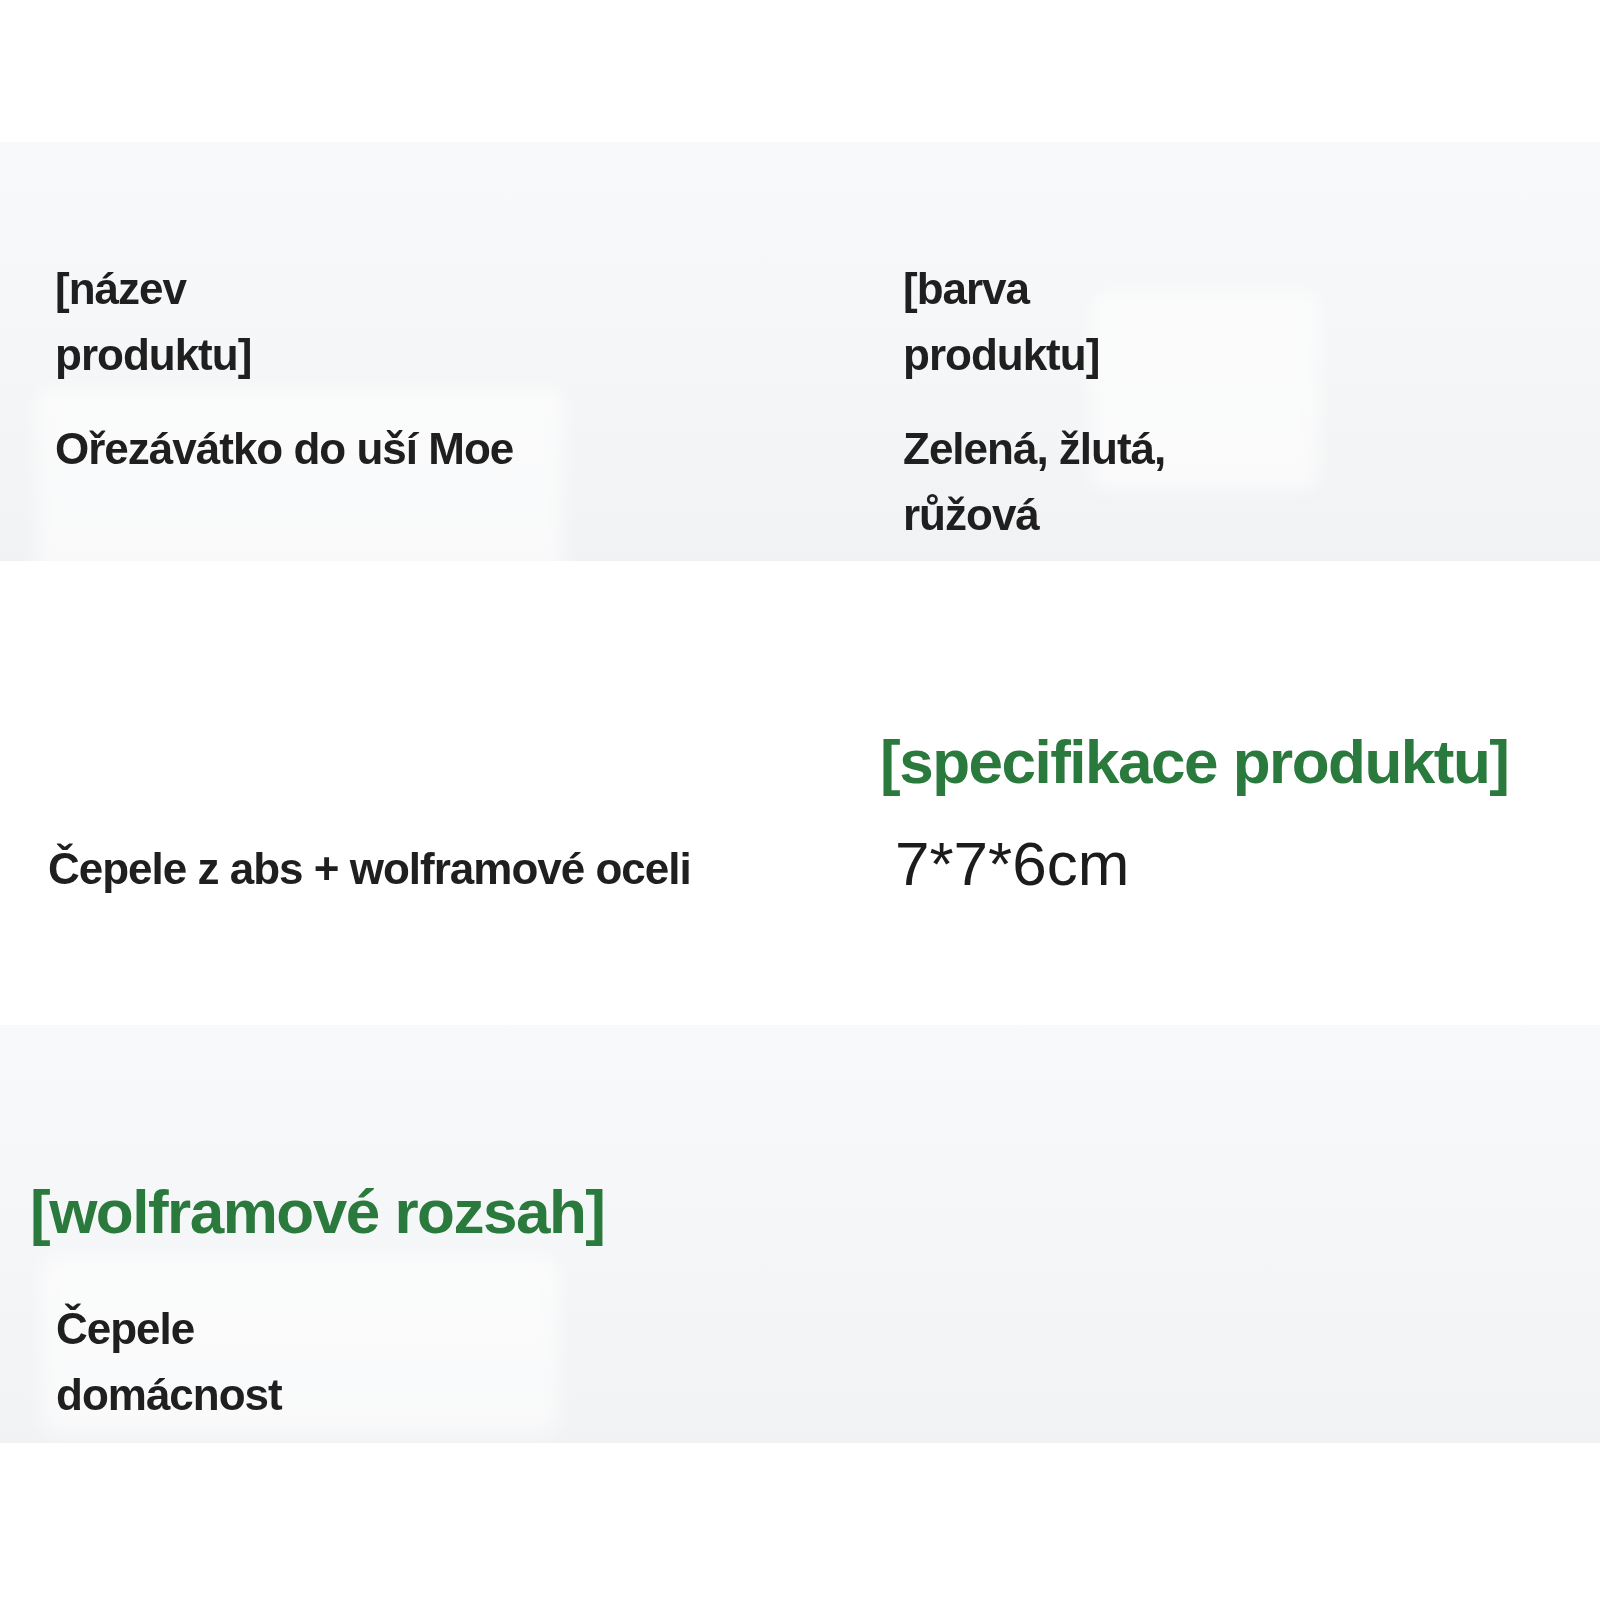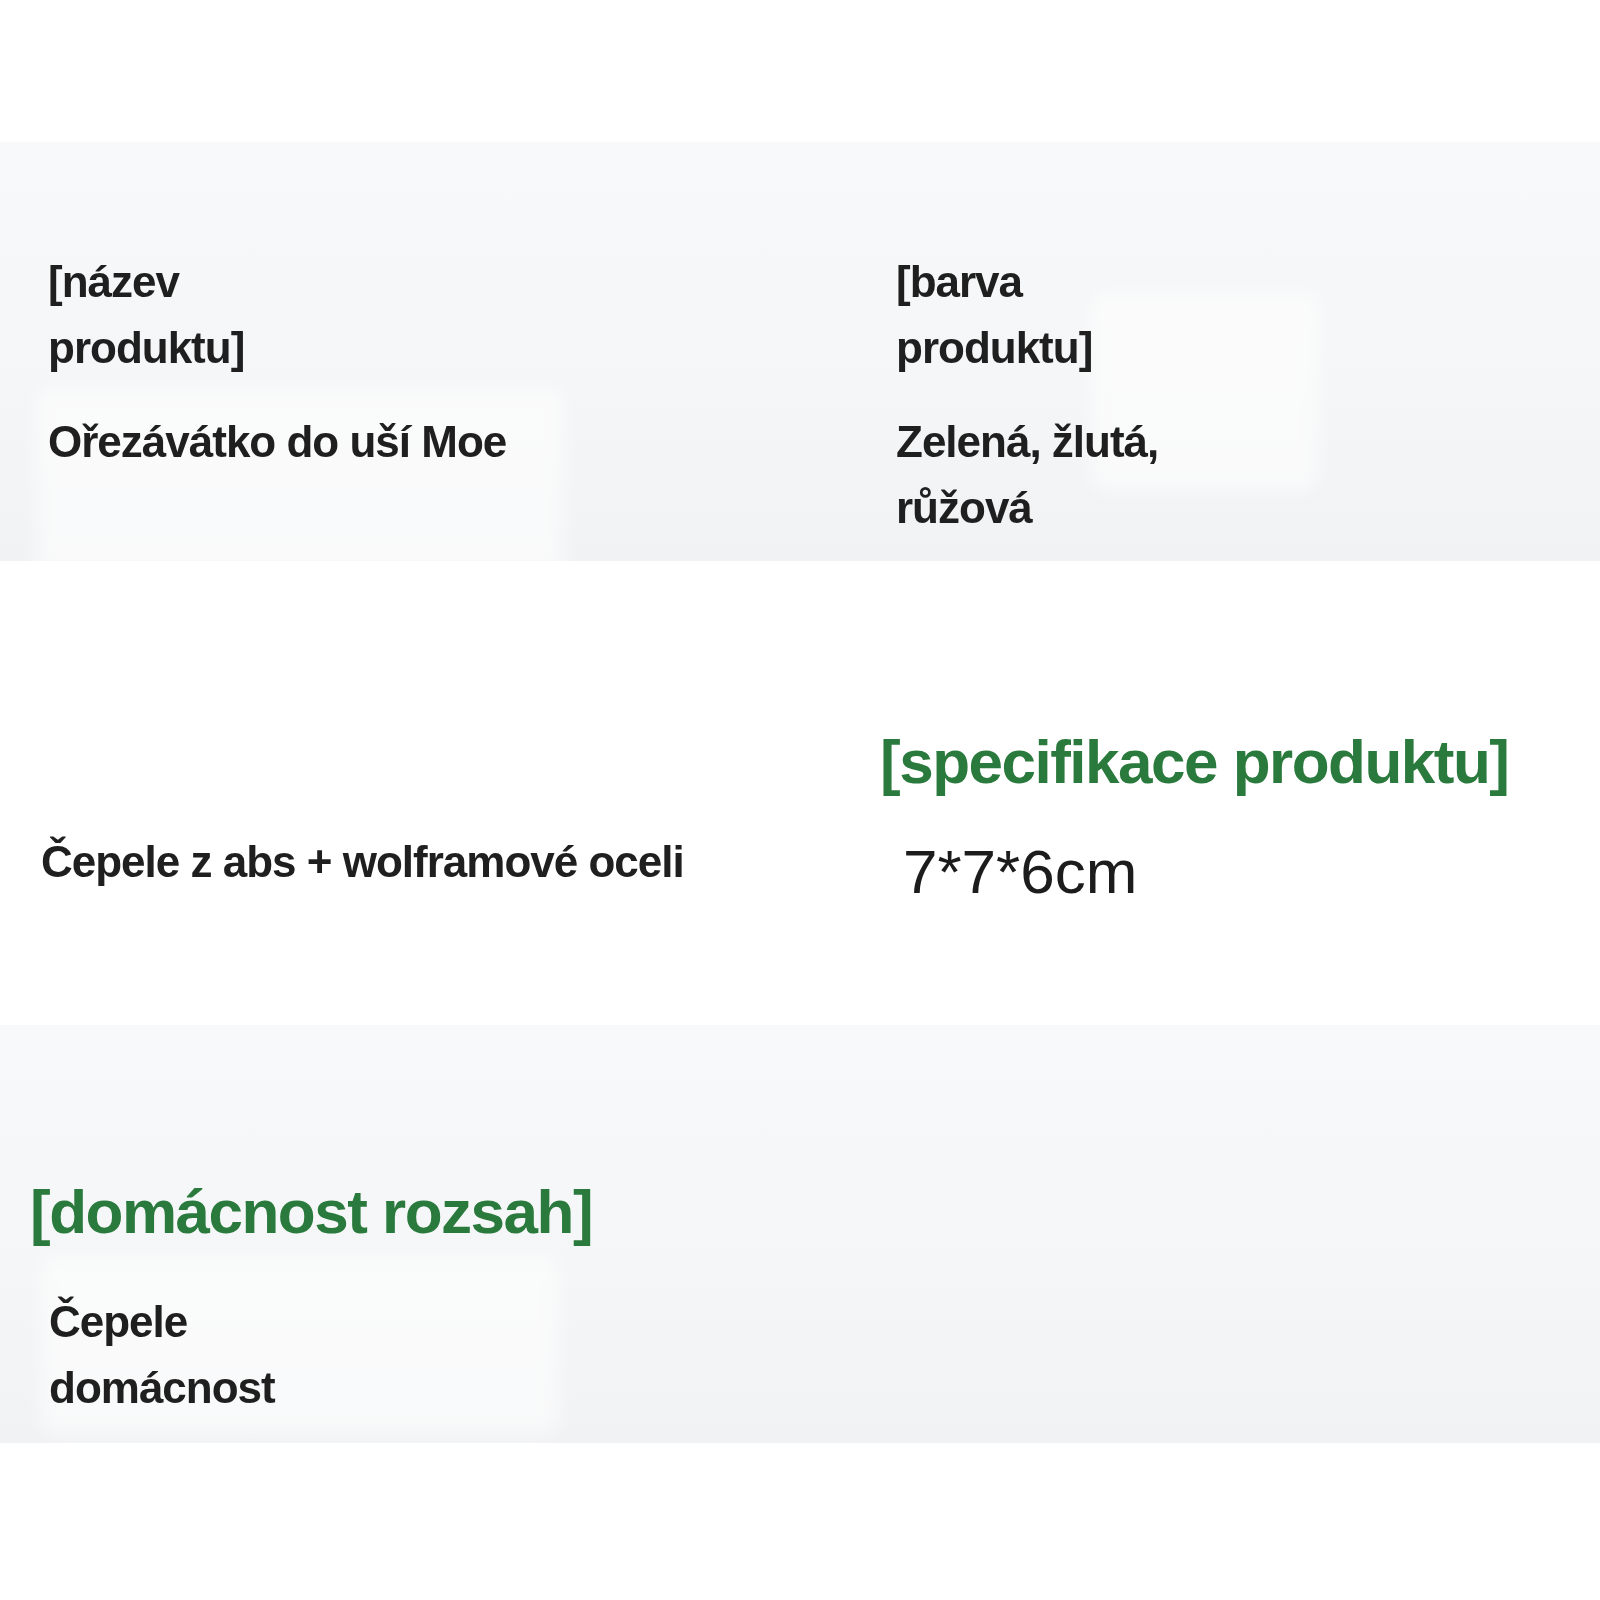--- a/index.html
+++ b/index.html
@@ -26,40 +26,40 @@
 
   .artifact {
     position: absolute;
     background: rgba(255,255,255,0.55);
     border-radius: 18px;
     filter: blur(9px);
   }
 
   .txt {
     position: absolute;
-    margin: 1px;
+    margin: 8px;
     color: #1f1f1f;
     font-weight: bold;
     font-size: 44px;
     line-height: 66px;
     letter-spacing: -1px;
   }
   .heading-green {
     position: absolute;
     margin: 0;
     color: #2b7a3d;
     font-weight: bold;
     font-size: 62px;
     line-height: 68px;
     letter-spacing: -1.5px;
     white-space: nowrap;
   }
   .value-regular {
     position: absolute;
-    margin: 8px;
+    margin: 0;
     color: #1c1c1c;
     font-weight: normal;
     font-size: 62px;
     line-height: 66px;
     letter-spacing: 0;
     white-space: nowrap;
   }
 
   #product-name-label   { left: 47px;  top: 248px;  width: 270px; }
   #product-name-value   { left: 47px;  top: 408px;  width: 470px; }
@@ -92,16 +92,16 @@
   <p class="txt" id="product-color-label">[barva produktu]</p>
 
   <p class="txt" id="product-name-value">Ořezávátko do uší Moe</p>
   <p class="txt" id="product-color-value">Zelená, žlutá, růžová</p>
 
   <p class="txt" id="material-value">Čepele z abs + wolframové oceli</p>
 
   <p class="heading-green" id="spec-label">[specifikace produktu]</p>
   <p class="value-regular" id="spec-value">7*7*6cm</p>
 
-  <p class="heading-green" id="range-label">[domácnost rozsah]</p>
+  <p class="heading-green" id="range-label">[wolframové rozsah]</p>
   <p class="txt" id="range-value">Čepele domácnost</p>
 
 </div>
 
 </body></html>

